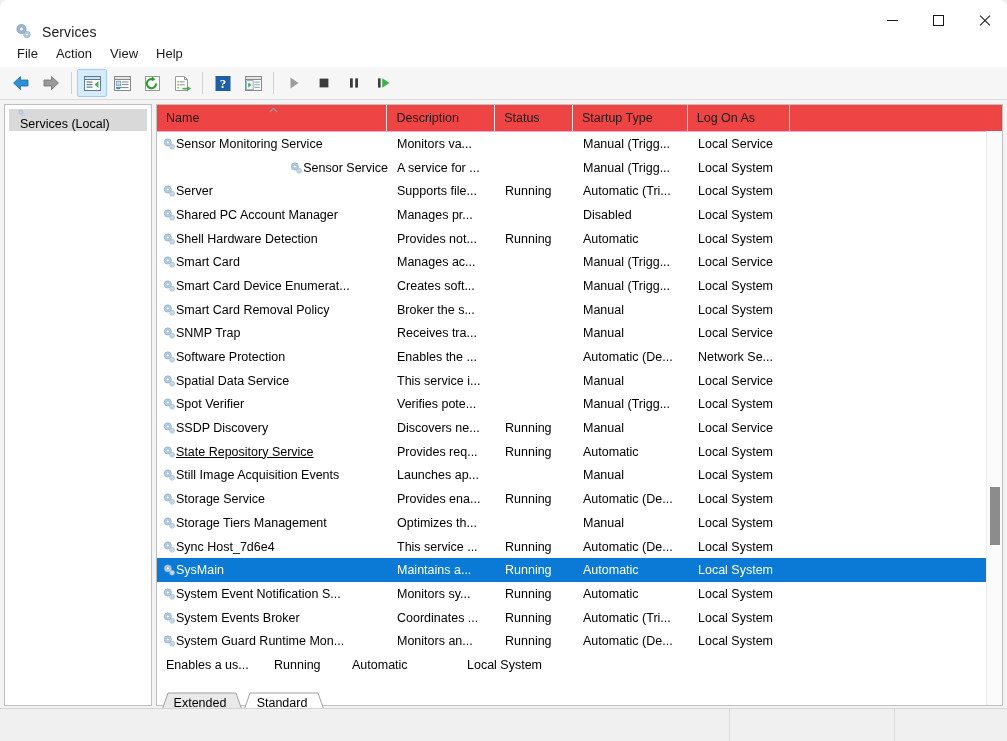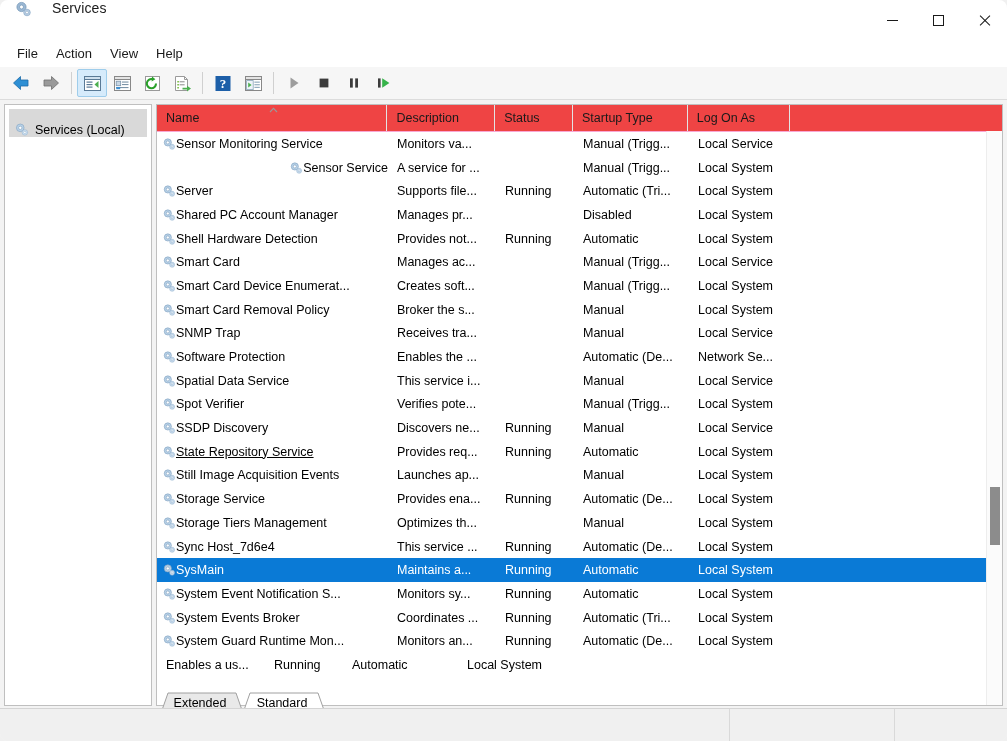--- a/index.html
+++ b/index.html
@@ -28,22 +28,21 @@
   }
 
   
   .titlebar {
     position: absolute;
     left: 0; top: 0;
     width: 1007px;
     height: 40px;
     background: #ffffff;
     display: flex;
-    align-items: flex-start;
-    gap: 10px;
+    align-items: flex-end;
   }
   .title-icon {
     margin-left: 14px;
     width: 18px; height: 18px;
     display: block;
   }
   .title-text {
     margin-left: 10px;
     font-size: 14px;
     color: #1a1a1a;
@@ -150,26 +149,27 @@
     position: absolute;
     left: 4px; top: 4px;
     width: 148px;
     height: 602px;
     background: #ffffff;
     border: 1px solid #bfbfbf;
     box-sizing: border-box;
   }
   .tree-item {
     margin: 4px 4px 0 4px;
-    height: 28px;
-    display: flex;
-    align-items: flex-end;
+    height: 22px;
+    display: flex;
+    align-items: flex-start;
     background: #d9d9d9;
     padding-left: 5px;
     cursor: default;
+    flex-direction: column;
   }
   .tree-item .lbl {
     margin-left: 6px;
     font-size: 12.5px;
     color: #000;
   }
 
   .right-pane {
     position: absolute;
     left: 156px; top: 4px;

